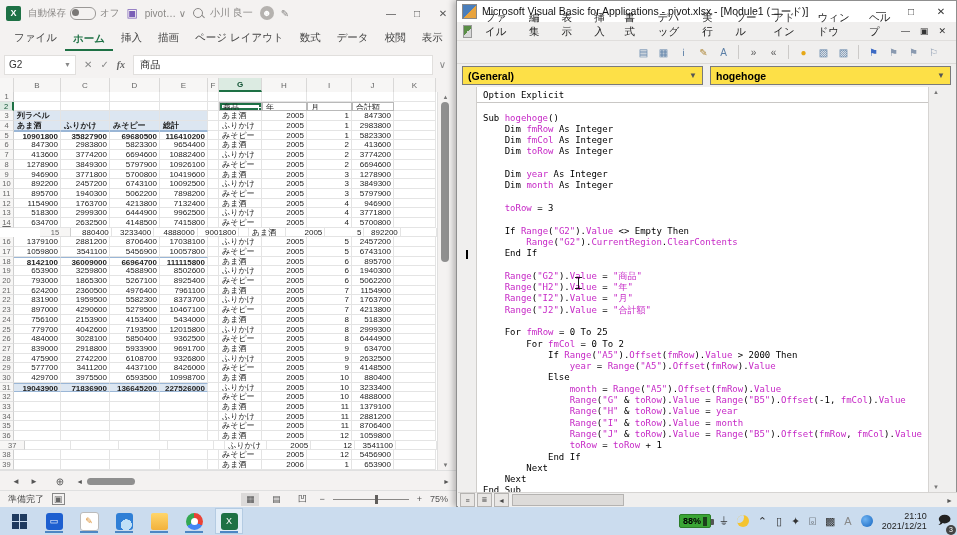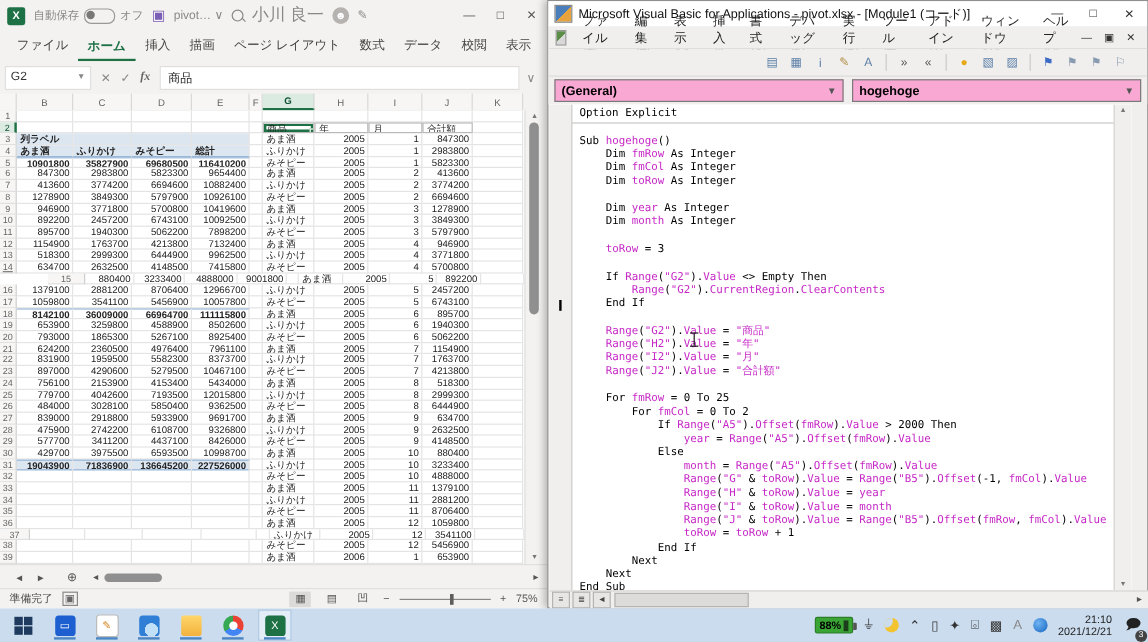--- a/index.html
+++ b/index.html
@@ -9,21 +9,21 @@
   .xl{position:absolute;left:0;top:0;width:456px;height:507px;background:#f4f2f1;overflow:hidden;}
   .xl-title{position:absolute;left:0;top:0;width:100%;height:26px;background:#f4f2f1;display:flex;align-items:center;gap:7px;padding-left:6px;box-sizing:border-box;color:#777;}
   .xlicon{width:15px;height:15px;background:#1e7145;border-radius:2px;color:#fff;font-size:9px;font-weight:bold;display:flex;align-items:center;justify-content:center;}
   .autosave{display:flex;align-items:center;gap:4px;color:#8a8886;font-size:9.5px;}
   .toggle{width:24px;height:11px;border:1px solid #9b9997;border-radius:6px;position:relative;background:#f4f2f1;}
   .toggle .knob{position:absolute;left:1px;top:1px;width:7px;height:7px;border-radius:50%;background:#7a7876;}
   .saveic{color:#7b5fb7;font-size:12px;}
   .fname{color:#8a8886;font-size:10px;}
   .mag{width:8px;height:8px;border:1.4px solid #8a8886;border-radius:50%;position:relative;}
   .mag:after{content:"";position:absolute;left:7px;top:7px;width:4px;height:1.4px;background:#8a8886;transform:rotate(45deg);}
-  .uname{color:#8a8886;font-size:14px;}
+  .uname{color:#8a8886;font-size:10px;}
   .avatar{width:14px;height:14px;border-radius:50%;background:#b5b2af;color:#fff;font-size:9px;display:flex;align-items:center;justify-content:center;}
   .winbtns{margin-left:auto;display:flex;}
   .winbtns span{width:26px;height:24px;display:flex;align-items:center;justify-content:center;color:#555;font-size:10px;}
   .xl-tabs{position:absolute;left:0;top:26px;width:100%;height:25px;display:flex;align-items:flex-end;padding-left:6px;box-sizing:border-box;background:#f4f2f1;}
   .xl-tab{padding:4px 8px 6px;color:#444;font-size:10.5px;white-space:nowrap;}
   .xl-tab.active{color:#1e7145;font-weight:bold;border-bottom:2.5px solid #1e7145;padding-bottom:3.5px;}
   .xl-formula{position:absolute;left:0;top:51px;width:100%;height:27px;background:#f4f2f1;display:flex;align-items:center;padding:3px 4px;box-sizing:border-box;gap:0;}
   .namebox{width:62px;height:18px;background:#fff;border:1px solid #e1dfdd;display:flex;align-items:center;justify-content:space-between;padding:0 4px;font-size:10px;color:#333;}
   .fbtns{display:flex;align-items:center;gap:8px;padding:0 8px;color:#888;}
   .fx{font-style:italic;font-family:"Liberation Serif",serif;font-weight:bold;color:#666;}
@@ -67,21 +67,21 @@
   .vbicon{width:13px;height:13px;background:linear-gradient(135deg,#4a7ebb 50%,#e8a33d 50%);border:1px solid #888;}
   .vba-title .winbtns span{width:30px;height:19px;font-size:10px;color:#333;}
   .vba-menu{position:absolute;left:0;top:21px;width:100%;height:19px;background:#f0efee;border-bottom:1px solid #e0dedc;display:flex;align-items:center;padding-left:4px;box-sizing:border-box;font-size:10.5px;color:#222;}
   .vba-menu .mitem{padding:0 7px;}
   .vmicon{width:11px;height:11px;background:linear-gradient(135deg,#5a8e46 50%,#d8d8d8 50%);border:1px solid #999;margin:0 6px 0 2px;}
   .modctl{margin-left:auto;display:flex;gap:10px;padding-right:10px;color:#333;font-size:9px;}
   .vba-toolbar{position:absolute;left:0;top:40px;width:100%;height:23px;background:#f0efee;border-bottom:1px solid #dcdad8;display:flex;align-items:center;justify-content:flex-end;padding-right:14px;box-sizing:border-box;gap:3px;}
   .tbi{width:17px;height:16px;display:flex;align-items:center;justify-content:center;font-size:10px;color:#5b7fa6;}
   .tbsep{width:1px;height:14px;background:#cccac8;margin:0 3px;}
   .vba-combos{position:absolute;left:0;top:63px;width:100%;height:23px;background:#f0efee;display:flex;align-items:center;gap:7px;padding:0 5px;box-sizing:border-box;}
-  .combo{flex:1;height:17px;background:#f9a8d4;border:1px solid #7a7a7a;display:flex;align-items:center;justify-content:space-between;padding:0 5px;font-size:10.5px;font-weight:bold;color:#000;}
+  .combo{flex:1;height:17px;background:#fde047;border:1px solid #7a7a7a;display:flex;align-items:center;justify-content:space-between;padding:0 5px;font-size:10.5px;font-weight:bold;color:#000;}
   .combo .arr{color:#555;font-size:8px;font-weight:normal;}
   .vba-code{position:absolute;left:1px;top:86px;width:485px;height:405px;background:#fff;overflow:hidden;}
   .code-margin{position:absolute;left:0;top:0;width:18px;height:100%;background:#f0efee;border-right:1px solid #d0cecb;}
   .code-text{position:absolute;left:19px;top:0;right:14px;bottom:0;padding:3px 0 0 6px;font-family:"DejaVu Sans Mono",monospace;font-size:9px;line-height:11.3px;white-space:pre;color:#000;}
   .code-text .id{color:#c628c6;}
   .sepline{position:absolute;left:19px;right:14px;top:15px;height:1px;background:#c9c7c5;}
   .code-vscroll{position:absolute;right:0;top:0;width:14px;height:100%;background:#f0efee;border-left:1px solid #d6d4d2;color:#777;font-size:6px;text-align:center;}
   .code-vscroll .a1{position:absolute;top:2px;left:0;width:14px;}
   .code-vscroll .a2{position:absolute;bottom:2px;left:0;width:14px;}
   .vba-hscroll{position:absolute;left:1px;top:491px;width:499px;height:14px;background:#f0efee;border-top:1px solid #d6d4d2;display:flex;align-items:center;font-size:7px;color:#555;}
@@ -379,21 +379,21 @@
           <div class="gc num" style="width: 45px;">2005</div>
           <div class="gc num" style="width: 45px;">5</div>
           <div class="gc num" style="width: 42px;">892200</div>
           <div class="gc" style="width: 42px;"></div>
         </div>
         <div class="grow">
           <div class="gc rh" style="width: 14px;">16</div>
           <div class="gc num" style="width: 47px;">1379100</div>
           <div class="gc num" style="width: 49px;">2881200</div>
           <div class="gc num" style="width: 50px;">8706400</div>
-          <div class="gc num" style="width: 48px;">12966700</div>
+          <div class="gc num" style="width: 48px;">17038100</div>
           <div class="gc" style="width: 11px;"></div>
           <div class="gc txt" style="width: 43px;">ふりかけ</div>
           <div class="gc num" style="width: 45px;">2005</div>
           <div class="gc num" style="width: 45px;">5</div>
           <div class="gc num" style="width: 42px;">2457200</div>
           <div class="gc" style="width: 42px;"></div>
         </div>
         <div class="grow">
           <div class="gc rh" style="width: 14px;">17</div>
           <div class="gc num" style="width: 47px;">1059800</div>

